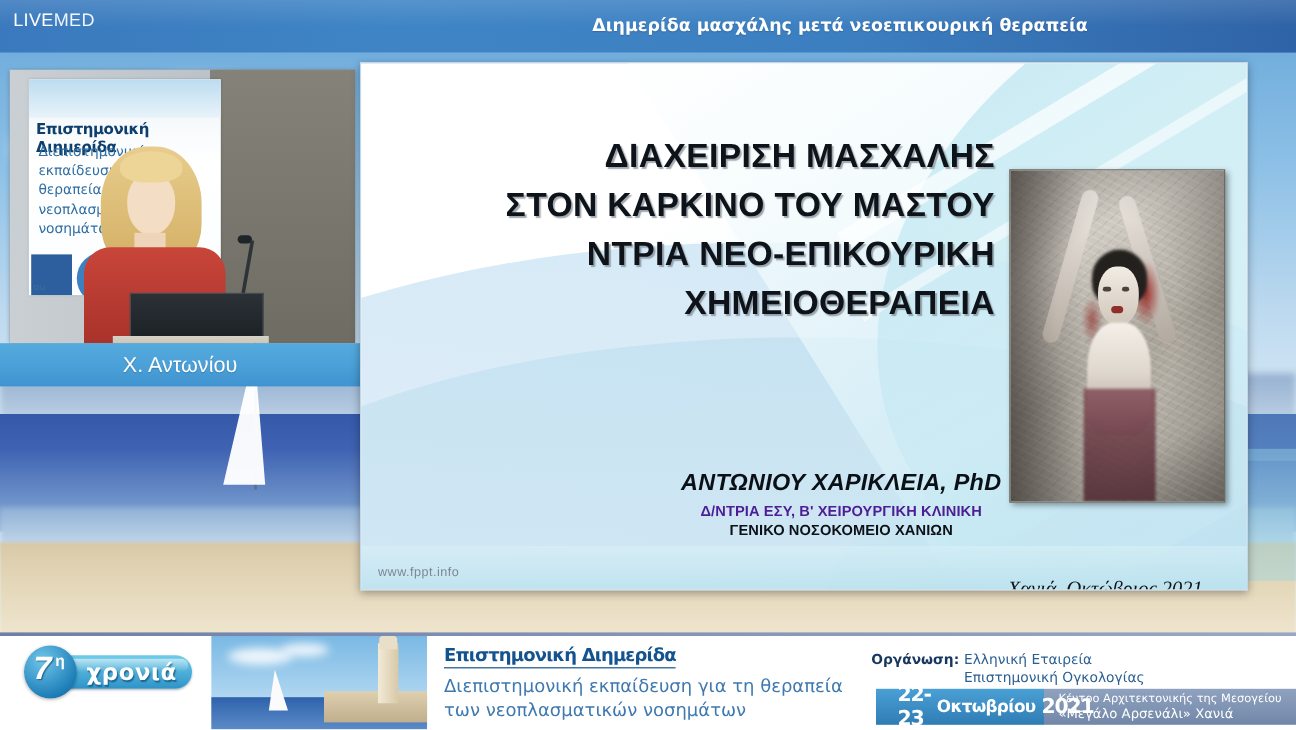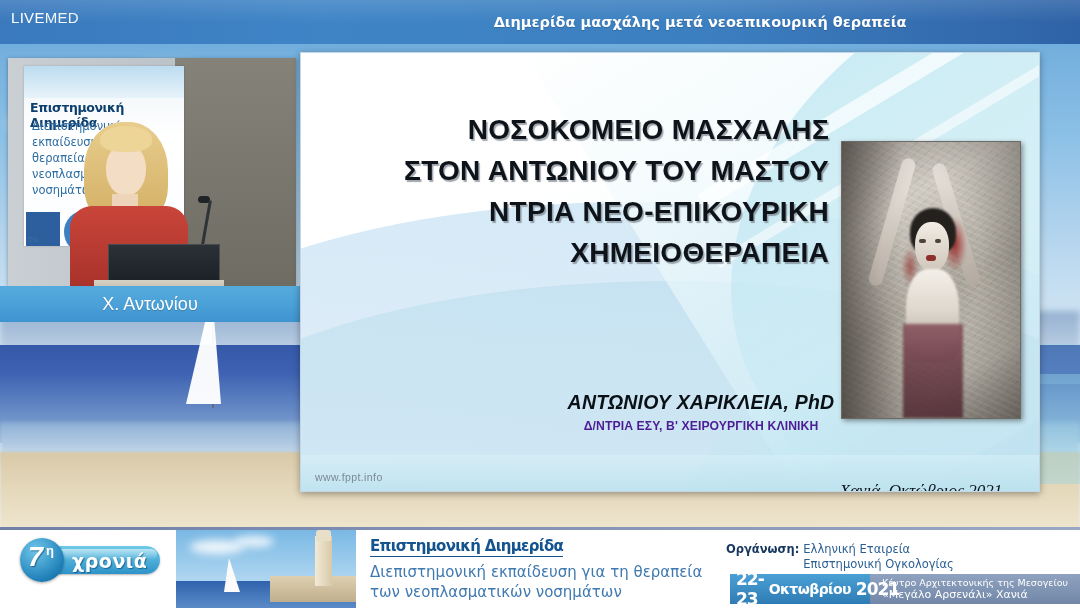--- a/index.html
+++ b/index.html
@@ -243,21 +243,21 @@
           font-family:"DejaVu Sans", sans-serif; }
   .f-org { position:absolute; left:726px; top:12px; display:flex; gap:4px; }
   .fo-l { font-size:11.5px; font-weight:bold; color:#16365f; font-family:"DejaVu Sans", sans-serif; }
   .fo-v { font-size:11.5px; line-height:15px; color:#2a5f92; font-family:"DejaVu Sans", sans-serif; }
   .f-datebar { position:absolute; left:730px; top:574px; width:350px; height:30px; display:flex; z-index:46; }
   .fd-blue { position:absolute; left:0; top:0; width:140px; height:30px;
             background:linear-gradient(to bottom,#4aa0d4,#2f7cb5); display:flex; align-items:center; }
   .fd-grey { position:absolute; left:140px; top:0; width:210px; height:30px;
             background:linear-gradient(to bottom,#8fa2bf,#7287a8); }
   .fd-d { font-size:17px; font-weight:bold; color:#ffffff; font-family:"DejaVu Sans", sans-serif;
-            letter-spacing:-1px; padding-left:6px; }
+            letter-spacing:-1px; padding-left:18px; }
   .fd-m { font-size:14px; font-weight:bold; color:#ffffff; font-family:"DejaVu Sans", sans-serif;
             letter-spacing:-0.6px; padding-left:5px; }
   .fd-y { font-size:17px; font-weight:bold; color:#ffffff; font-family:"DejaVu Sans", sans-serif;
             letter-spacing:-1px; padding-left:5px; }
   .fd-v1 { position:absolute; left:152px; top:3px; font-size:9.5px; color:#ffffff;
             font-family:"DejaVu Sans", sans-serif; }
   .fd-v2 { position:absolute; left:152px; top:14px; font-size:11px; color:#ffffff;
             font-family:"DejaVu Sans", sans-serif; }
 </style>
 </head>
@@ -322,22 +322,22 @@
     <div class="sl-arc1"></div>
     <div class="sl-arc2"></div>
     <div class="sl-sweepA"></div>
     <div class="sl-sweepB"></div>
     <div class="sl-sweepC"></div>
     <div class="sl-ribbon"></div>
     <div class="sl-ribbon2"></div>
     <div class="sl-bottomband"></div>
 
     <div class="sl-title">
-      <div>ΝΟΣΟΚΟΜΕΙΟ  ΜΑΣΧΑΛΗΣ</div>
-      <div>ΣΤΟΝ ΑΝΤΩΝΙΟΥ ΤΟΥ ΜΑΣΤΟΥ</div>
+      <div>ΔΙΑΧΕΙΡΙΣΗ  ΜΑΣΧΑΛΗΣ</div>
+      <div>ΣΤΟΝ ΚΑΡΚΙΝΟ ΤΟΥ ΜΑΣΤΟΥ</div>
       <div>ΝΤΡΙΑ ΝΕΟ-ΕΠΙΚΟΥΡΙΚΗ</div>
       <div>ΧΗΜΕΙΟΘΕΡΑΠΕΙΑ</div>
     </div>
 
     <div class="artwork">
       <div class="aw-tex"></div>
       <div class="aw-darkL"></div>
       <div class="aw-armL"></div>
       <div class="aw-armR"></div>
       <div class="aw-blood1"></div>
@@ -348,20 +348,21 @@
       <div class="aw-eye2"></div>
       <div class="aw-lips"></div>
       <div class="aw-torso"></div>
       <div class="aw-skirt"></div>
       <div class="aw-vign"></div>
     </div>
 
     <div class="sl-author">
       <div class="sl-a1">ΑΝΤΩΝΙΟΥ ΧΑΡΙΚΛΕΙΑ, PhD</div>
       <div class="sl-a2">Δ/ΝΤΡΙΑ  ΕΣΥ, Β' ΧΕΙΡΟΥΡΓΙΚΗ ΚΛΙΝΙΚΗ</div>
+      <div class="sl-a3">ΓΕΝΙΚΟ ΝΟΣΟΚΟΜΕΙΟ ΧΑΝΙΩΝ</div>
     </div>
 
     <div class="sl-date">Χανιά, Οκτώβριος 2021</div>
     <div class="sl-wm">www.fppt.info</div>
   </div>
 
   <div class="footer">
     <div class="f-divider"></div>
 
     <div class="f-badge">

